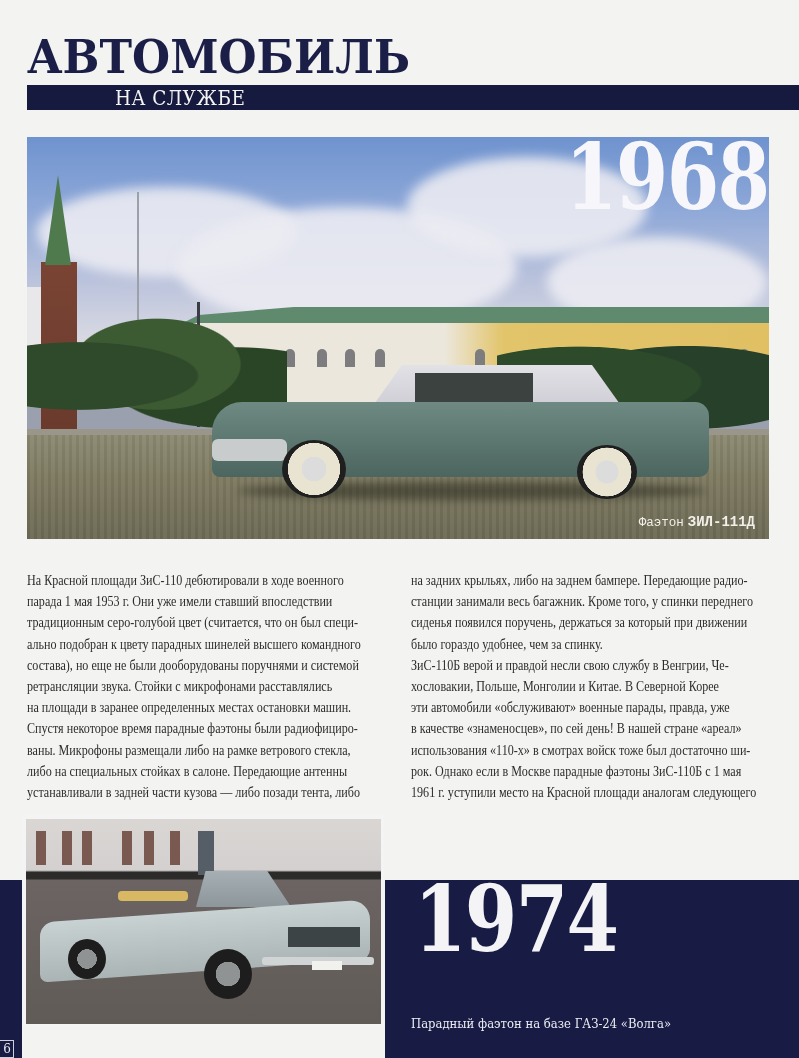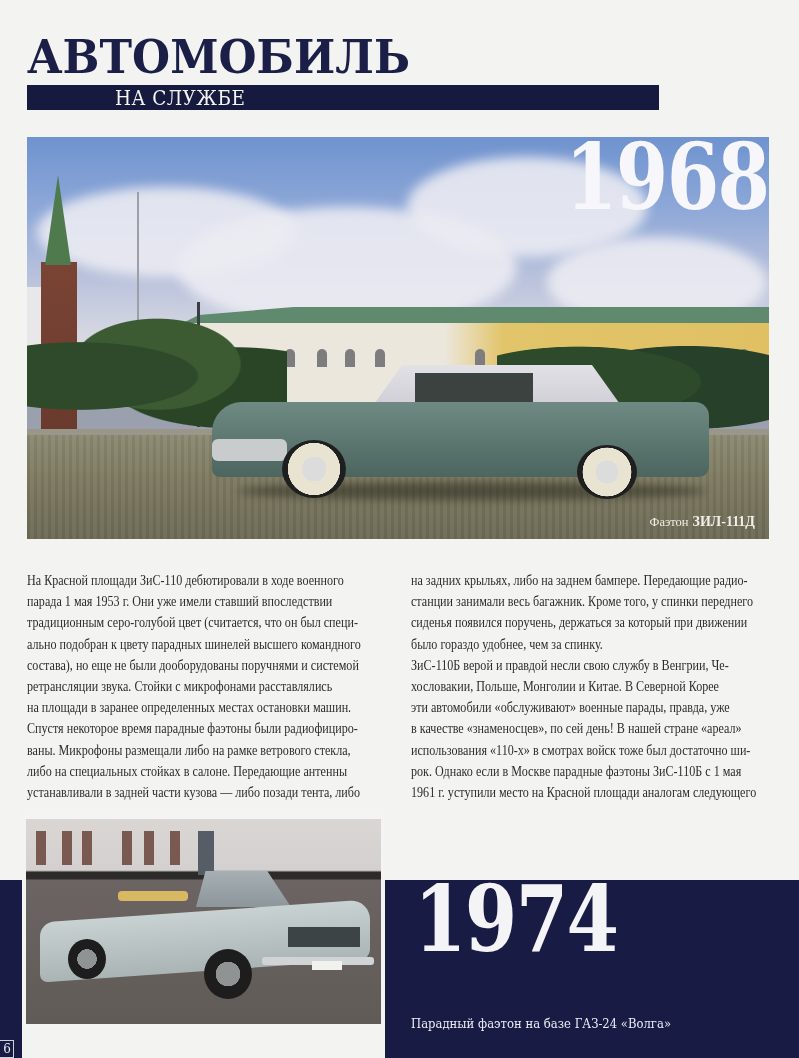--- a/index.html
+++ b/index.html
@@ -10,21 +10,21 @@
     color: #2a2a2a;
   }
   .title-main {
     position: absolute; left: 27px; top: 33px;
     font-family: "DejaVu Serif", "Liberation Serif", serif;
     font-weight: bold; font-size: 47px; letter-spacing: 0px;
     color: #1b1f48; line-height: 1; transform: scaleX(0.93); transform-origin: left top;
     white-space: nowrap;
   }
   .title-bar {
-    position: absolute; left: 27px; top: 85px; width: 632px; height: 25px;
+    position: absolute; left: 27px; top: 85px; width: 772px; height: 25px;
     background: #161a3e;
   }
   .title-sub {
     position: absolute; left: 88px; top: 0px; height: 25px; line-height: 26px;
     font-family: "DejaVu Serif", "Liberation Serif", serif;
     font-size: 20px; color: #f4f4f4; letter-spacing: 0.5px;
     transform: scaleX(0.92); transform-origin: left center; white-space: nowrap;
   }
 
   
@@ -91,21 +91,21 @@
   }
   .shadow { position:absolute; left:210px; top:345px; width:470px; height:18px; background:rgba(40,40,30,0.55); border-radius:50%; filter: blur(4px); }
   .year-top {
     position: absolute; left: 538px; top: -6px;
     font-family: "DejaVu Serif", "Liberation Serif", serif; font-weight: bold;
     font-size: 92px; color: #f7f7fb; line-height: 1;
     transform: scaleX(0.82); transform-origin: left top; letter-spacing: -2px;
   }
   .caption-top {
     position: absolute; right: 14px; bottom: 9px;
-    font-family: Liberation Serif, serif;
+    font-family: Liberation Mono, monospace;
     font-size: 12.5px; color: #f1efe8; white-space: nowrap;
   }
   .caption-top .bold { font-weight: bold; font-size: 14px; margin-left: 4px; }
 
   
   .col {
     position: absolute; top: 570px; width: 380px;
     font-size: 13.6px; line-height: 21.2px; color: #2c2c2c;
     transform: scaleX(0.89); transform-origin: left top;
     white-space: nowrap;

